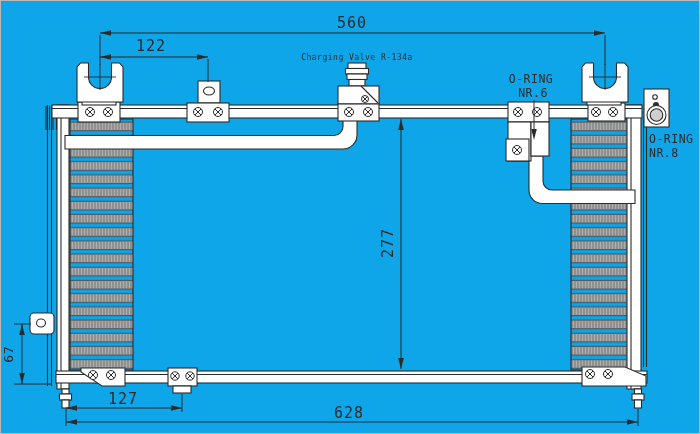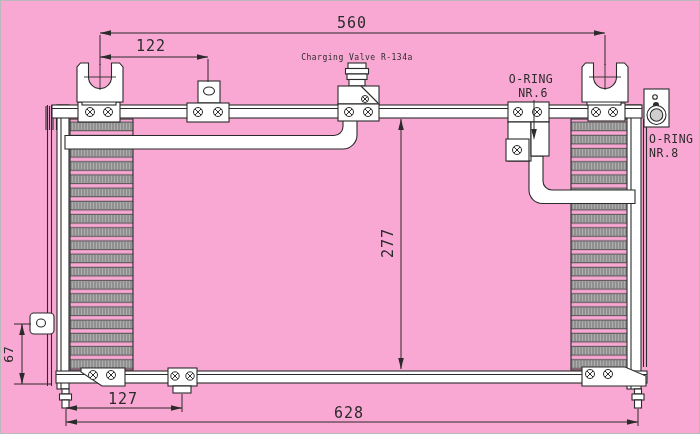--- a/index.html
+++ b/index.html
@@ -1,16 +1,16 @@
 <!DOCTYPE html>
 <html><head>
 <meta charset="utf-8">
 <style>
   html,body{margin:0;padding:0;background:#fff;}
-  .stage{position:relative;width:700px;height:434px;background:#f9a8d4;
+  .stage{position:relative;width:700px;height:434px;background:#0ea5e9;
          border:1px solid #b9b9b9;box-sizing:border-box;overflow:hidden;
          font-family:"DejaVu Sans Mono", monospace;}
   svg text{fill:#2b2b2b;}
   .dim{font-size:15px;letter-spacing:1px;}
   .dim-small{font-size:13px;letter-spacing:1px;}
   .lbl-small{font-size:8px;letter-spacing:0.5px;}
   .lbl-oring{font-size:11.5px;letter-spacing:0.5px;}
 </style>
 </head>
 <body>

